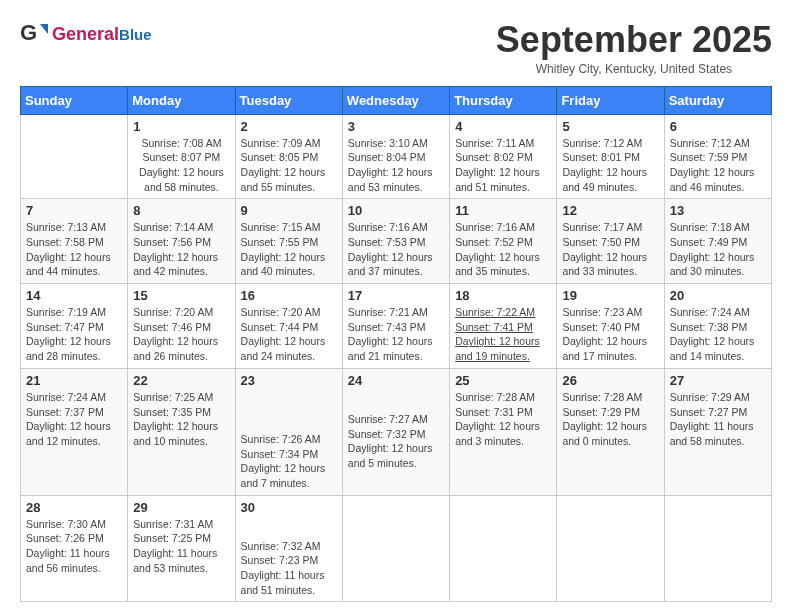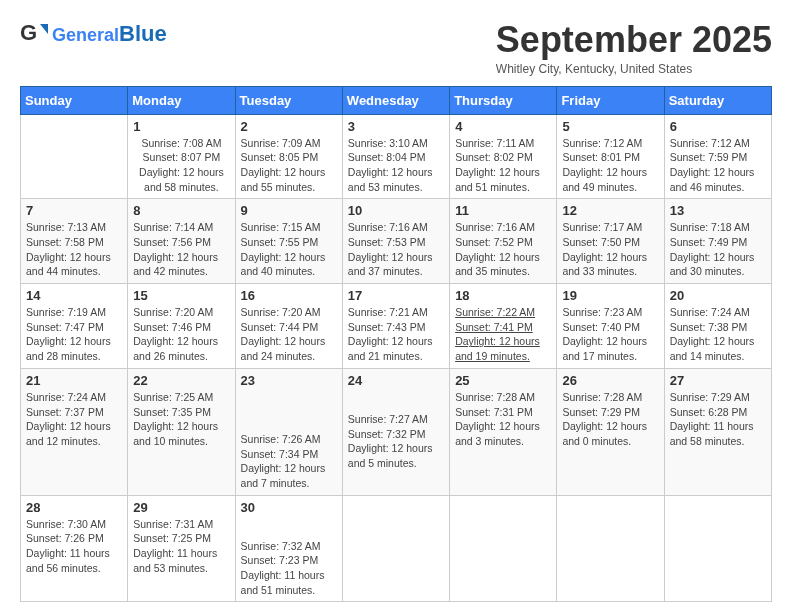--- a/index.html
+++ b/index.html
@@ -17,33 +17,33 @@
       margin-bottom: 10px;
     }
     .logo {
       display: flex;
       align-items: center;
       gap: 4px;
     }
     .logo-text-general {
       font-size: 18px;
       font-weight: bold;
-      color: #3b82f6;
+      color: #be185d;
     }
     .logo-text-blue {
-      font-size: 22px;
+      font-size: 15px;
       font-weight: bold;
       color: #1a6bb5;
     }
     .logo-icon {
       width: 28px;
       height: 28px;
     }
     .title-section {
-      text-align: left;
+      text-align: center;
     }
     .month-title {
       font-size: 36px;
       font-weight: bold;
       color: #333;
       line-height: 1.1;
     }
     .location-title {
       font-size: 12px;
       color: #555;
@@ -309,21 +309,21 @@
         <td>
           <span class="day-number">26</span>
           <div class="day-info" style="white-space: pre-line;">Sunrise: 7:28 AM
 Sunset: 7:29 PM
 Daylight: 12 hours
 and 0 minutes.</div>
         </td>
         <td>
           <span class="day-number">27</span>
           <div class="day-info" style="white-space: pre-line;">Sunrise: 7:29 AM
-Sunset: 6:28 PM
+Sunset: 7:27 PM
 Daylight: 11 hours
 and 58 minutes.</div>
         </td>
       </tr>
       <tr>
         <td>
           <span class="day-number">28</span>
           <div class="day-info" style="white-space: pre-line;">Sunrise: 7:30 AM
 Sunset: 7:26 PM
 Daylight: 11 hours

